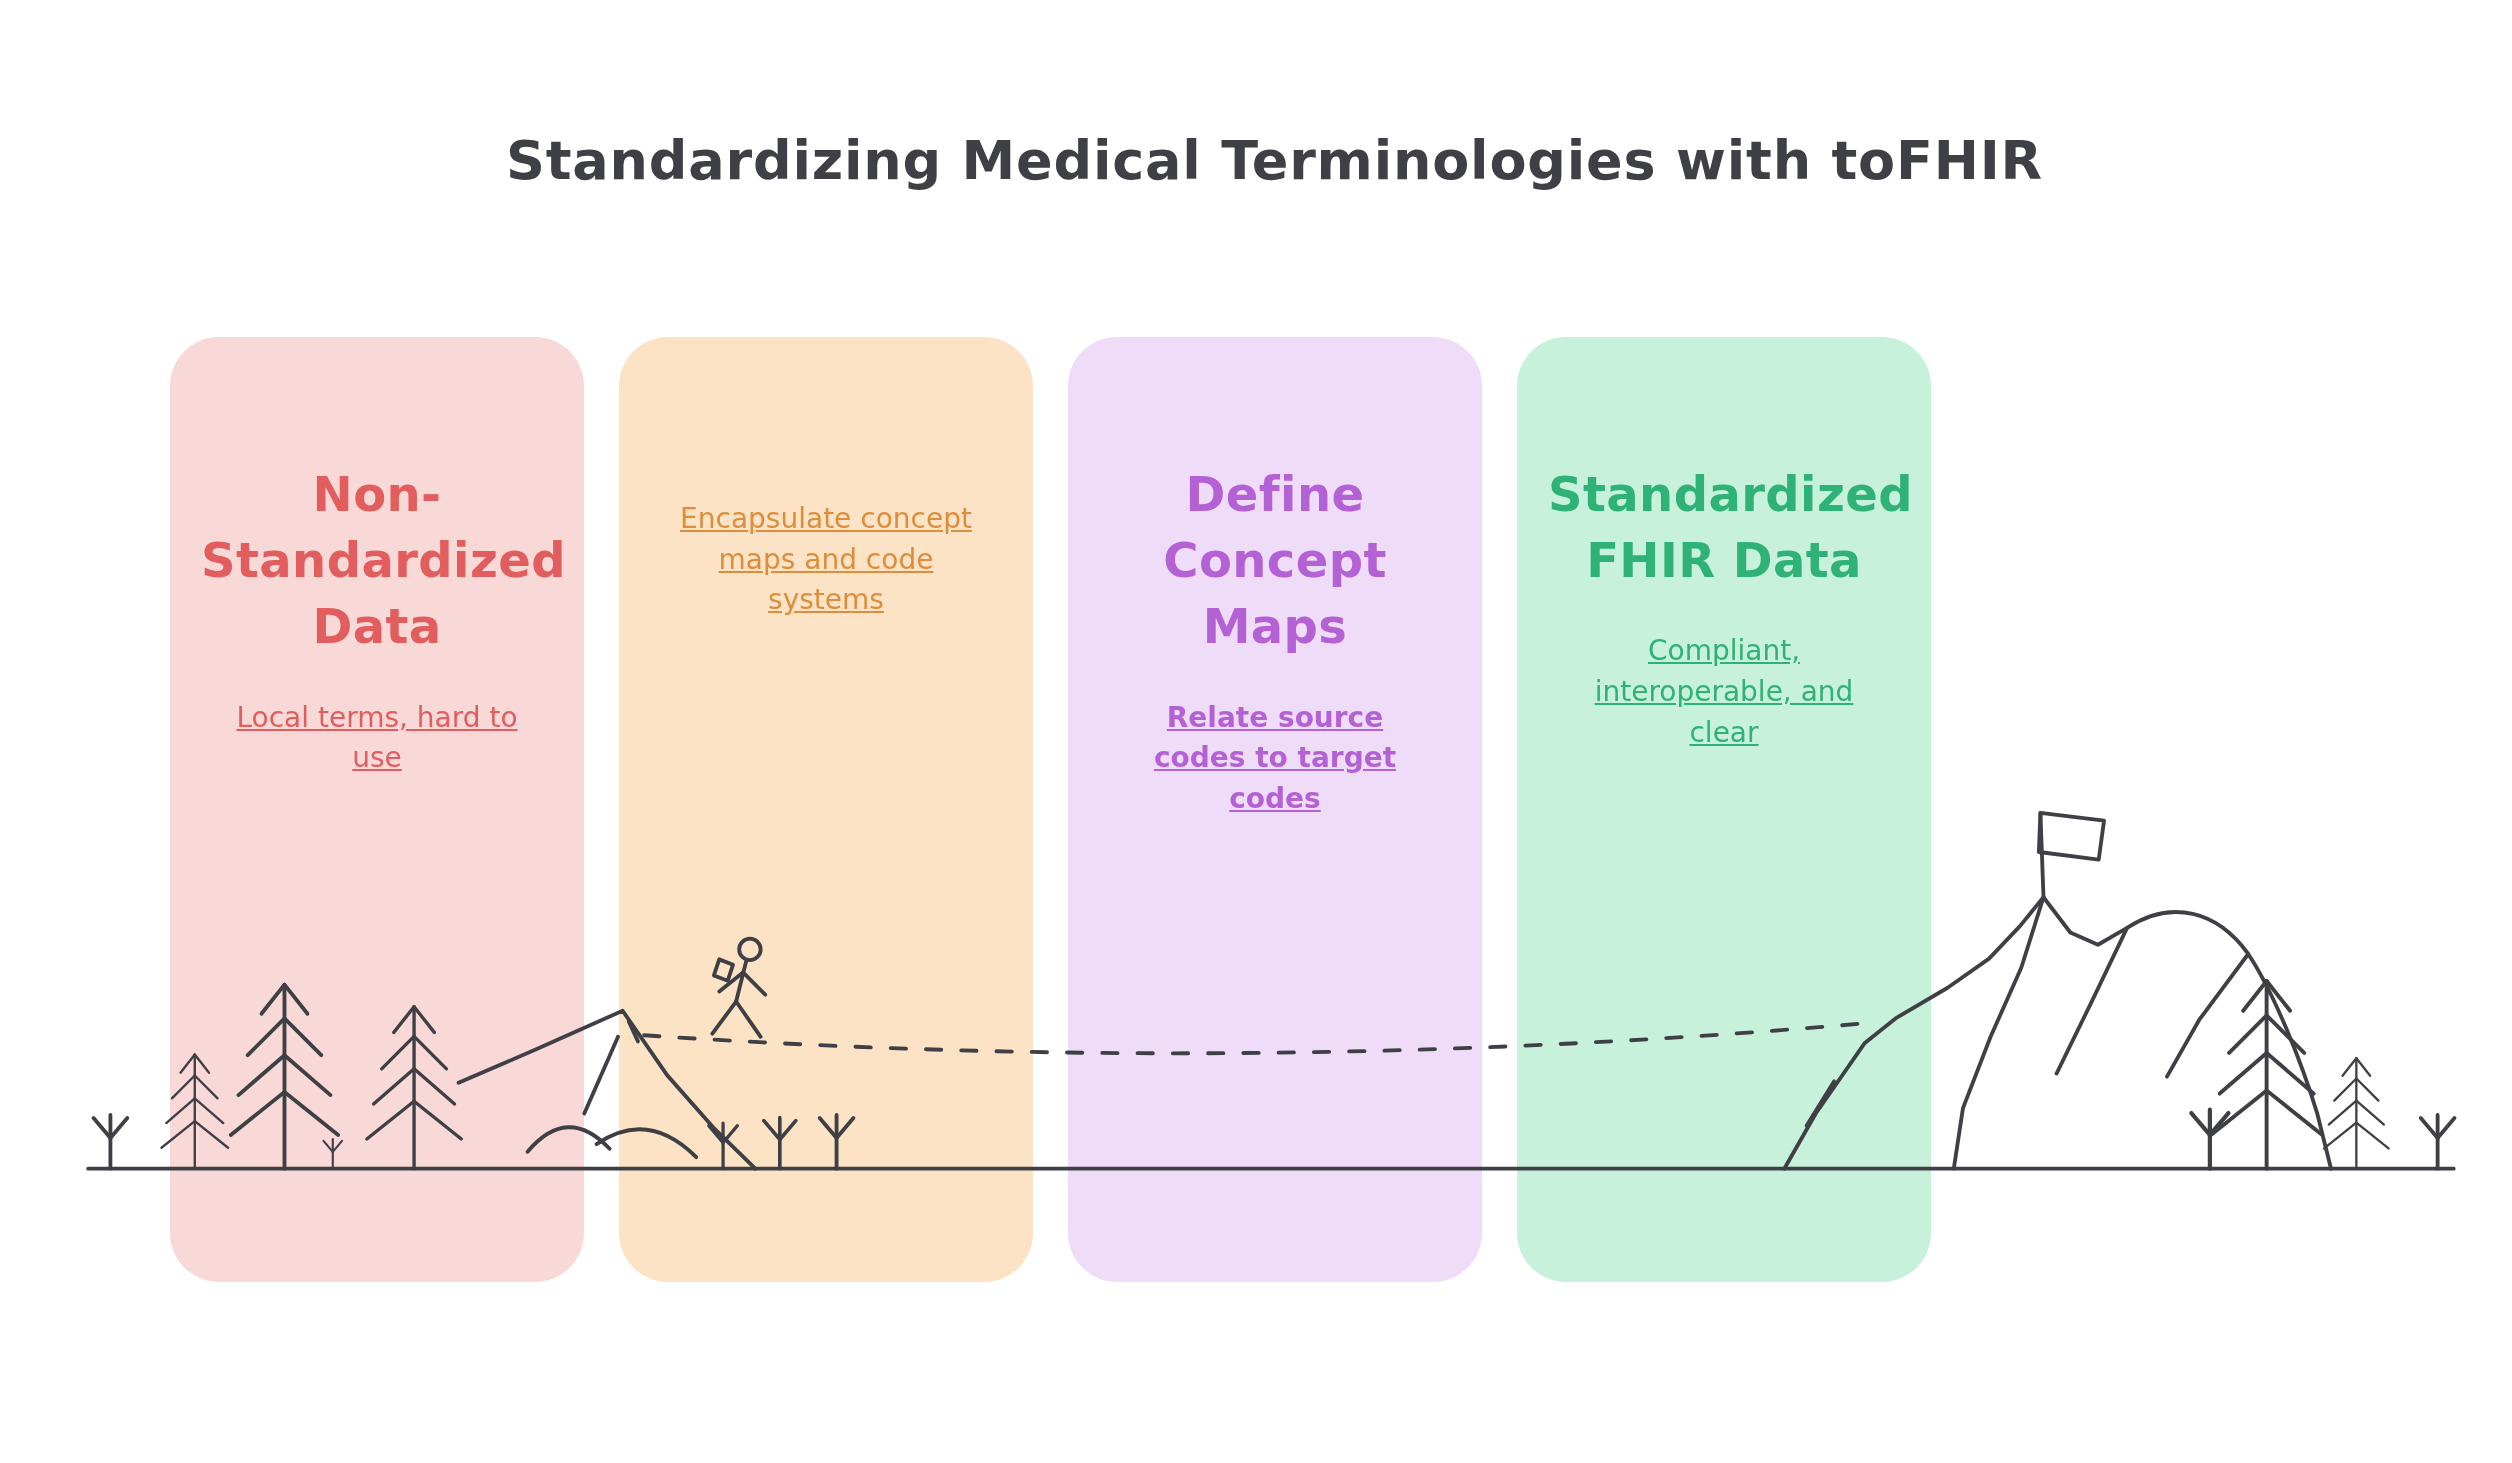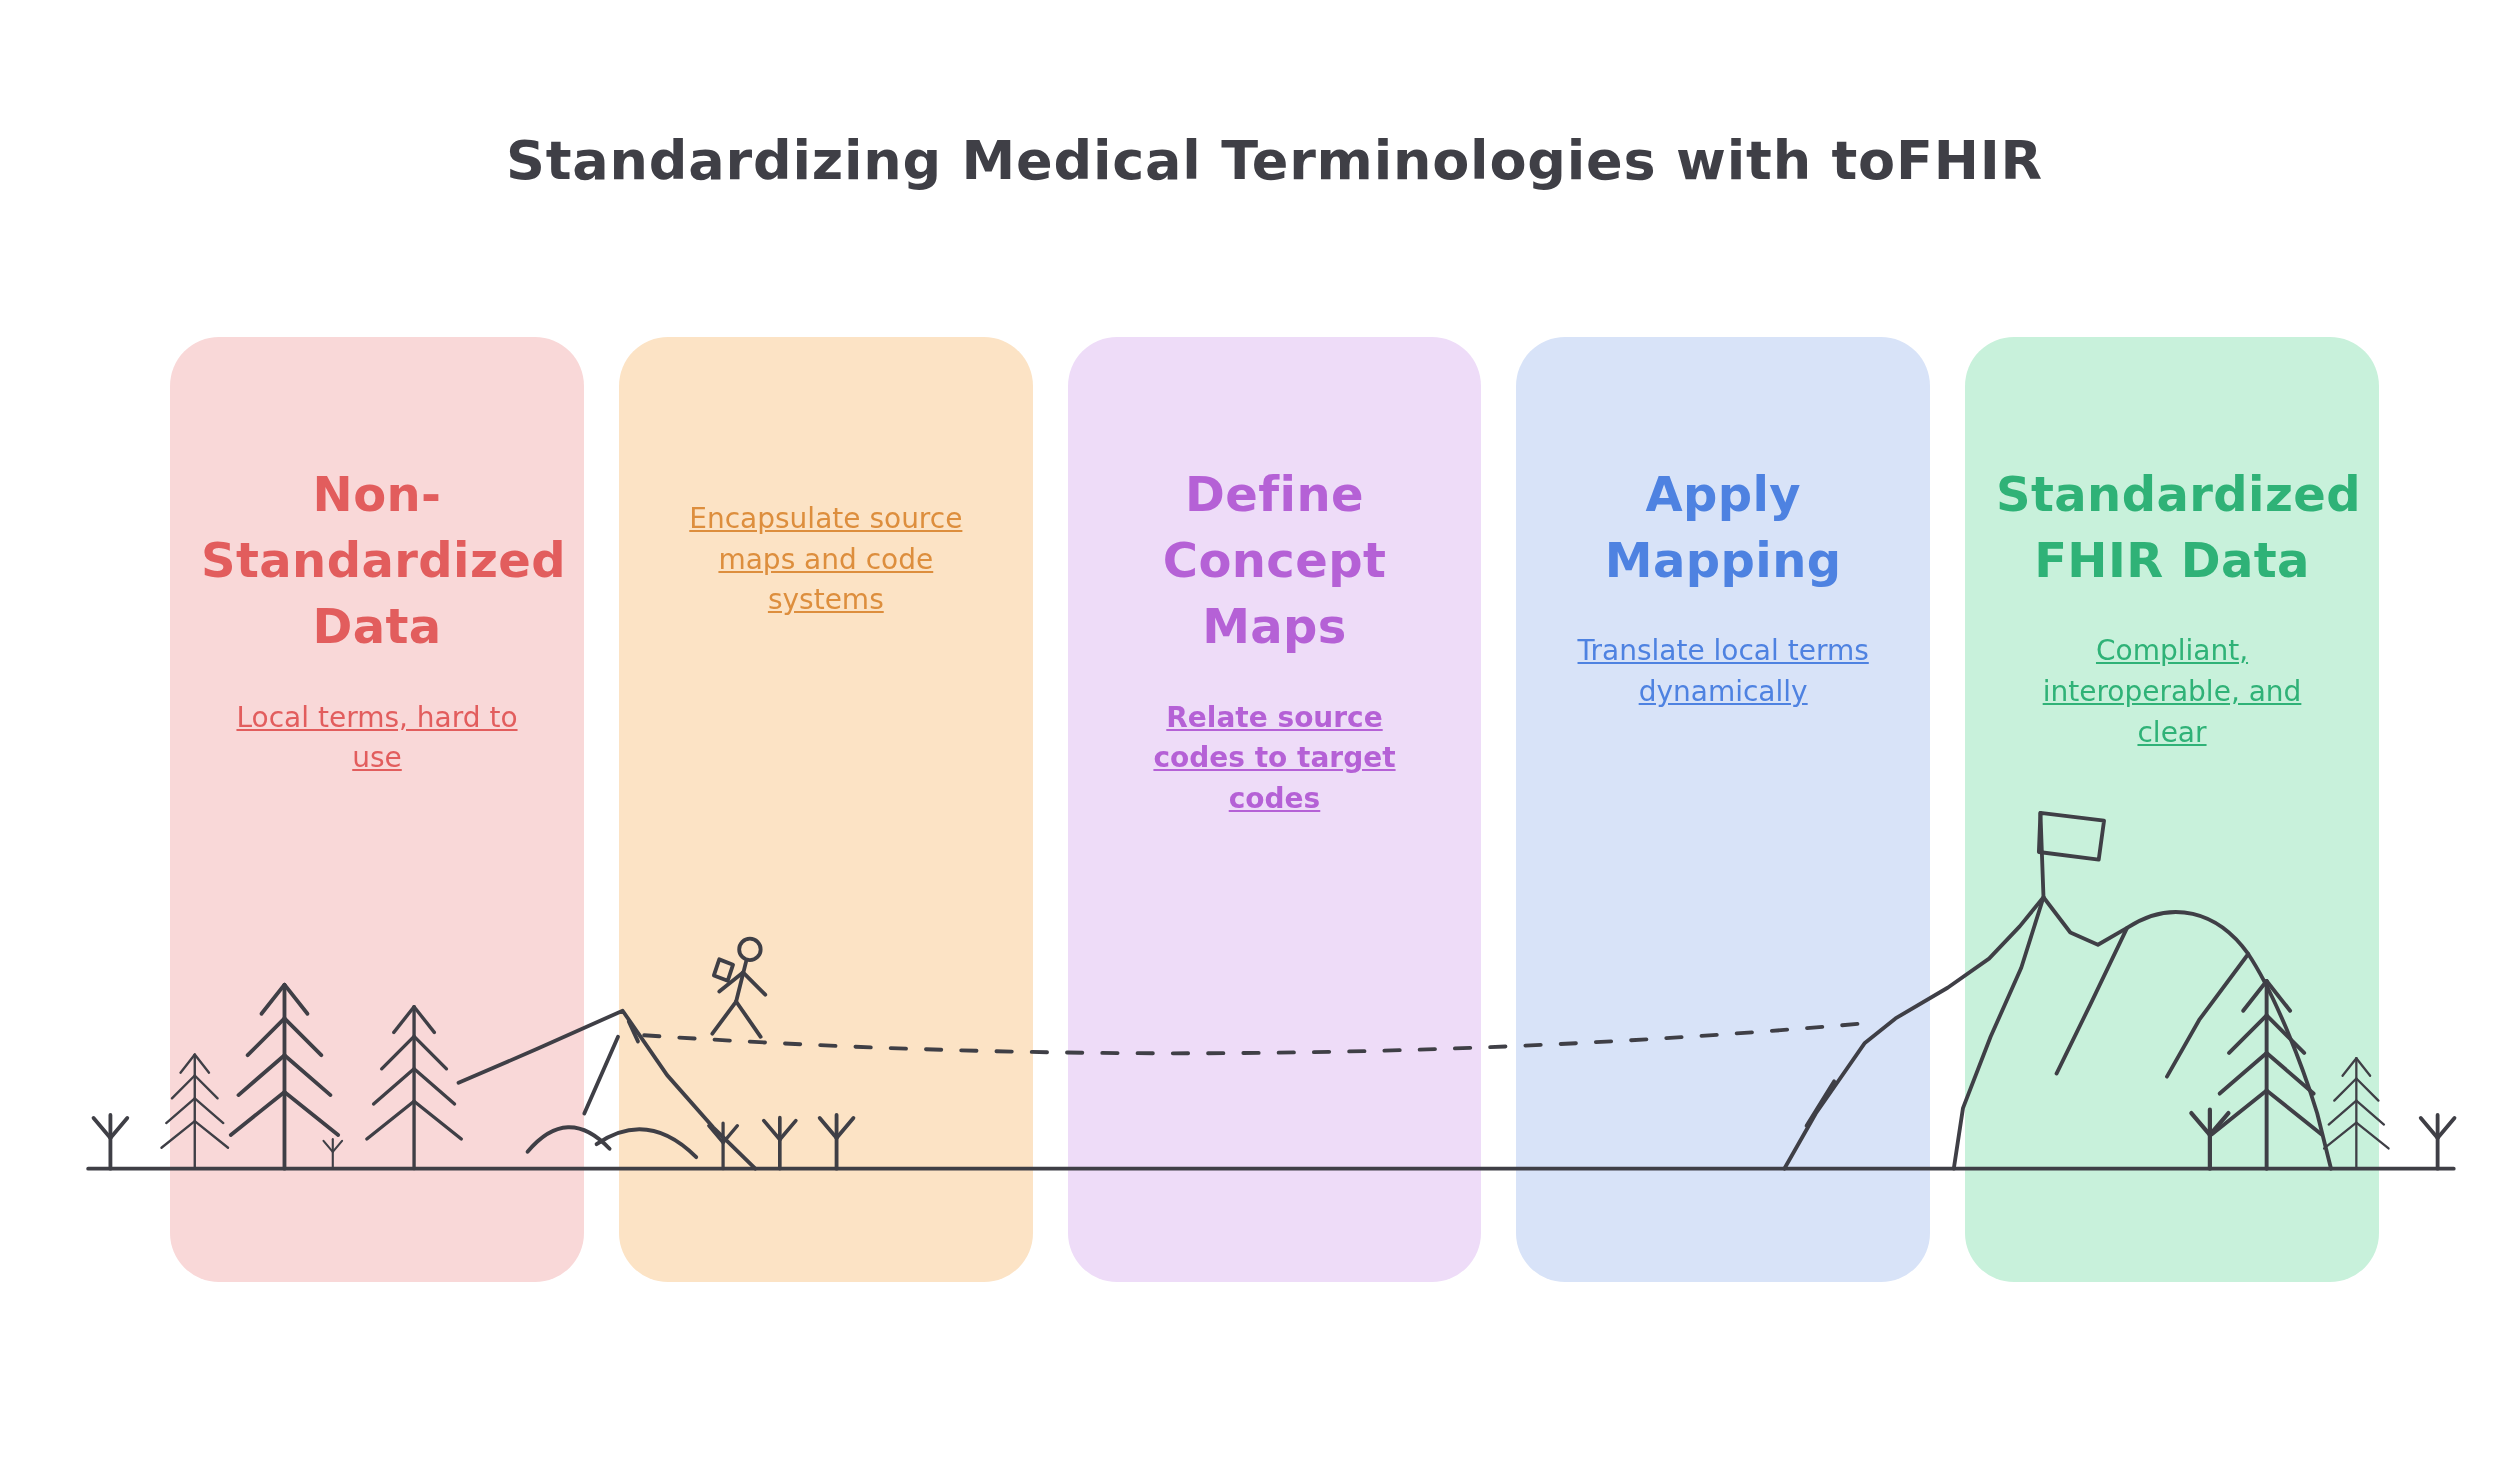--- a/index.html
+++ b/index.html
@@ -67,34 +67,29 @@
   <div class="cards">
 
     <section class="card" style="--card-bg: #f9d8d8; --card-fg: #e25d5d;">
       <h2 class="card-title">Non-
 Standardized
 Data</h2>
       <p class="card-sub">Local terms, hard to use</p>
     </section>
 
     <section class="card" style="--card-bg: #fce3c5; --card-fg: #dd8e3d;">
-      <p class="card-sub">Encapsulate source maps and code systems</p>
+      <p class="card-sub">Encapsulate concept maps and code systems</p>
     </section>
 
     <section class="card" style="--card-bg: #eedcf8; --card-fg: #b561d6;">
       <h2 class="card-title">Define
 Concept Maps</h2>
       <p class="card-sub bold">Relate source codes to target codes</p>
     </section>
 
-    <section class="card" style="--card-bg: #d8e3f8; --card-fg: #4e82e1;">
-      <h2 class="card-title">Apply
-Mapping</h2>
-      <p class="card-sub">Translate local terms dynamically</p>
-    </section>
 
     <section class="card" style="--card-bg: #c8f1db; --card-fg: #2fb277;">
       <h2 class="card-title">Standardized
 FHIR Data</h2>
       <p class="card-sub">Compliant, interoperable, and clear</p>
     </section>
 
   </div>
 
   <svg class="scene" viewBox="0 0 3276 1909" xmlns="http://www.w3.org/2000/svg">

